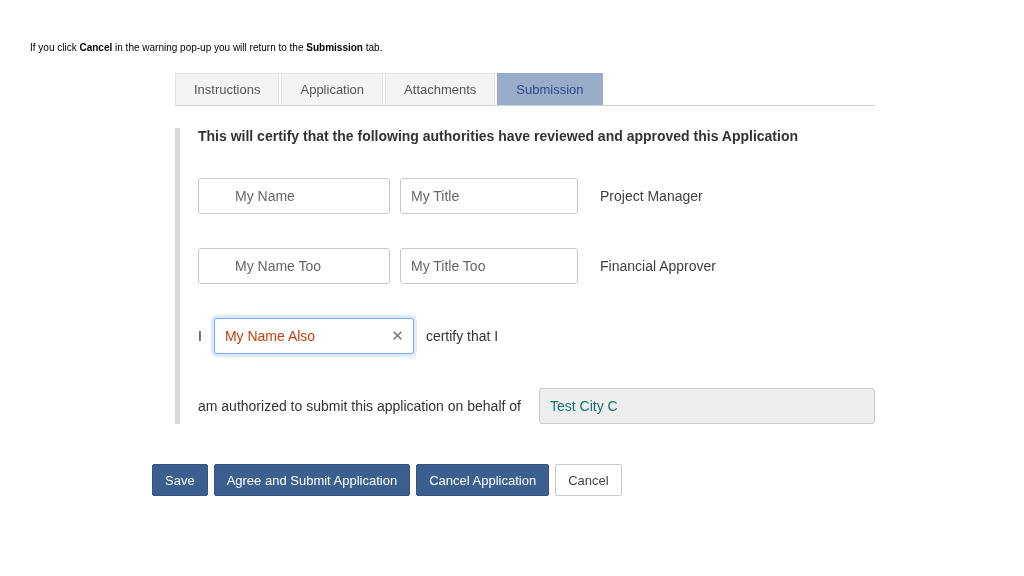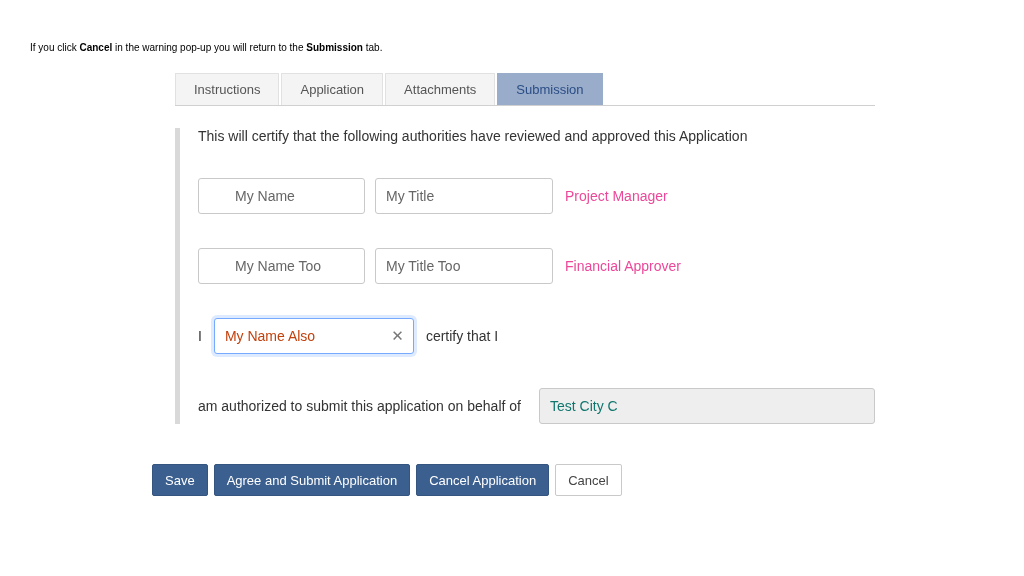--- a/index.html
+++ b/index.html
@@ -43,46 +43,46 @@
     background: #99acc9;
     color: #2b4d86;
     border-color: #99acc9;
   }
   .form-area {
     border-left: 5px solid #d9d9d9;
     margin-top: 22px;
     padding: 0 0 0 18px;
   }
   .cert-title {
-    font-weight: 400;
+    font-weight: 700;
     font-size: 14px;
     color: #333;
     margin: 14px 0 34px 0;
   }
   .row {
     display: flex;
     align-items: center;
     gap: 10px;
     margin-bottom: 34px;
   }
   .txt-input {
     height: 36px;
     border: 1px solid #c9c9c9;
     border-radius: 3px;
     padding: 0 10px;
     font-size: 14px;
     color: #666;
     background: #fff;
   }
-  .name-input { width: 167px; padding-left: 36px; }
+  .name-input { width: 192px; padding-left: 36px; }
   .title-input { width: 178px; }
   .role-label {
     font-size: 14px;
-    color: #ec4899;
-    margin-left: 2px;
+    color: #404040;
+    margin-left: 12px;
   }
   .certify-row {
     display:flex;
     align-items:center;
     gap: 12px;
     margin-bottom: 34px;
   }
   .inline-label {
     font-size: 14px;
     color: #333;

